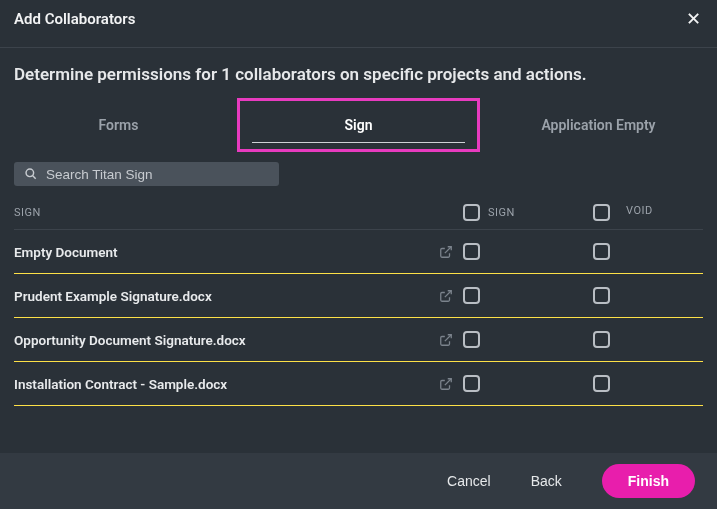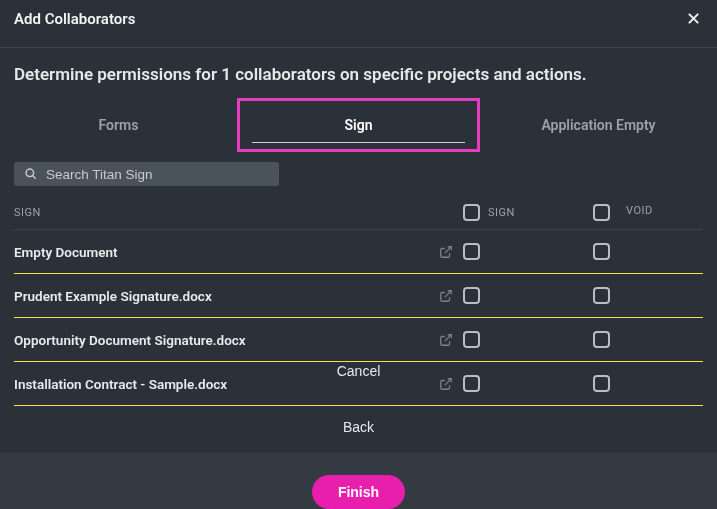--- a/index.html
+++ b/index.html
@@ -135,21 +135,20 @@
   .footer {
     position: absolute;
     left: 0; right: 0; bottom: 0;
     height: 56px;
     background: #333a42;
     display: flex;
     align-items: center;
     justify-content: flex-end;
     gap: 40px;
     padding: 0 22px;
-    flex-direction: column;
   }
   .btn-text {
     background: none;
     border: none;
     color: #e6e8ea;
     font-size: 14px;
     font-weight: 500;
     cursor: pointer;
   }
   .btn-primary {

